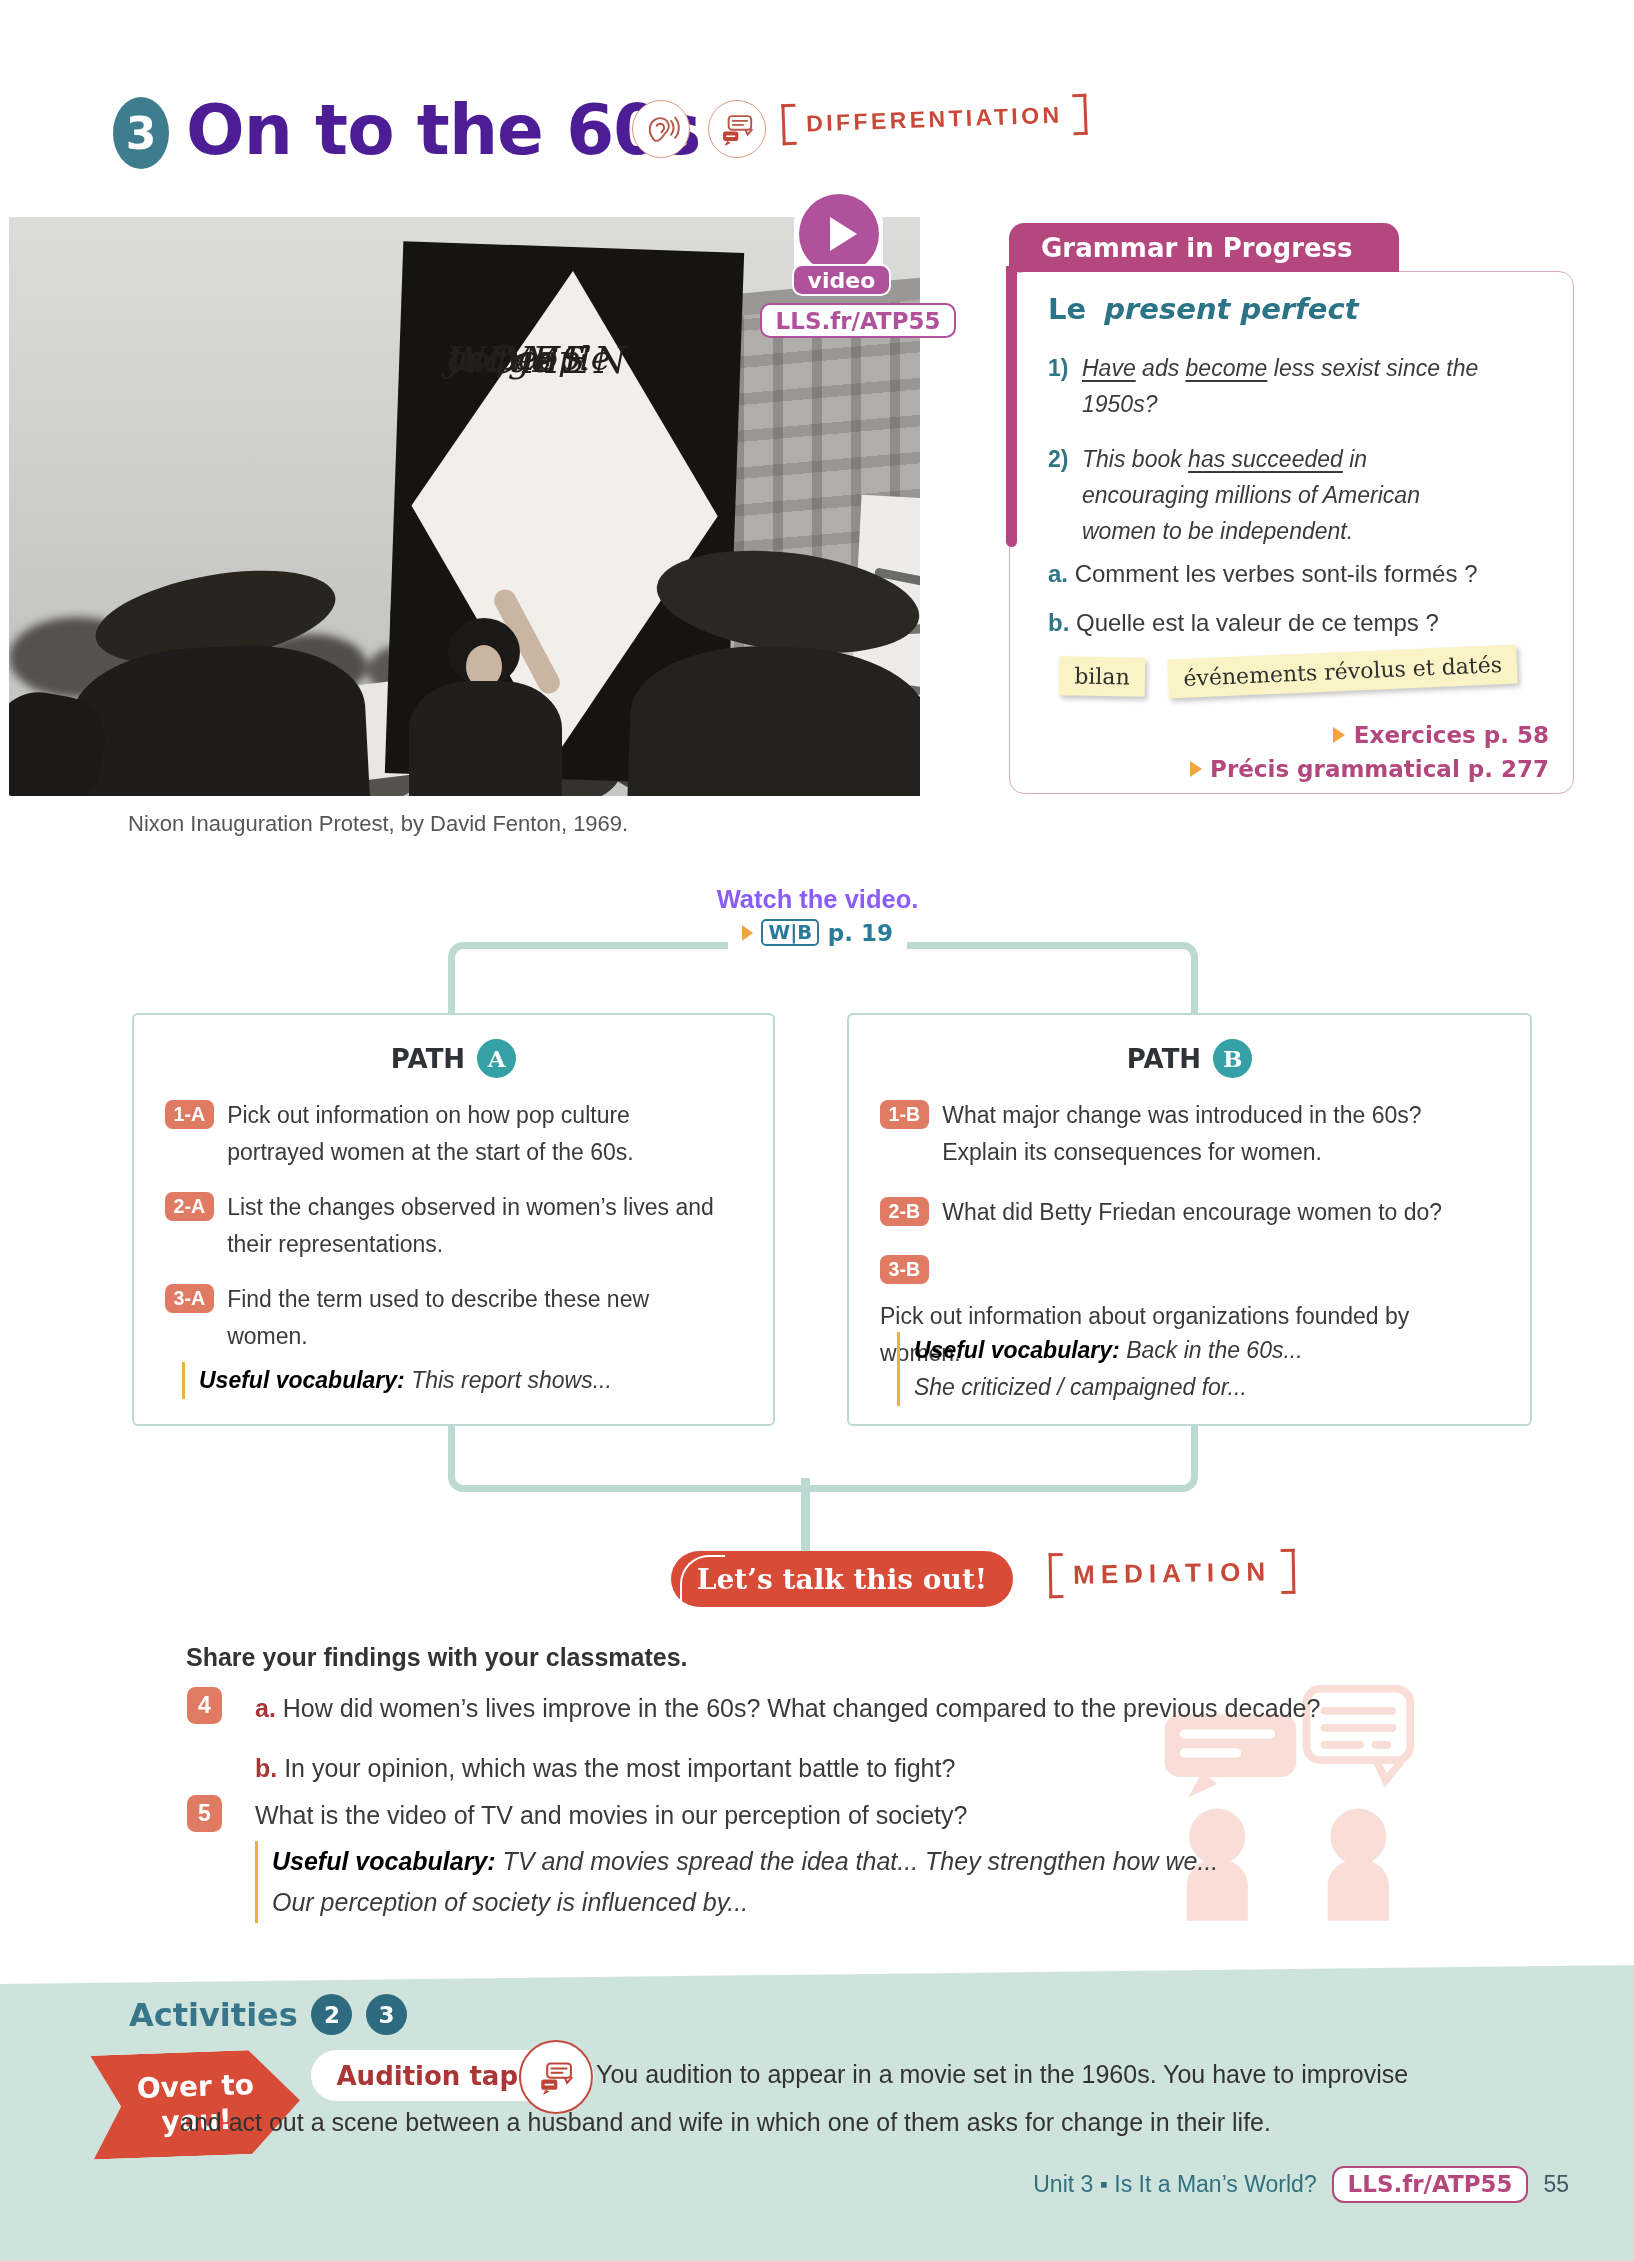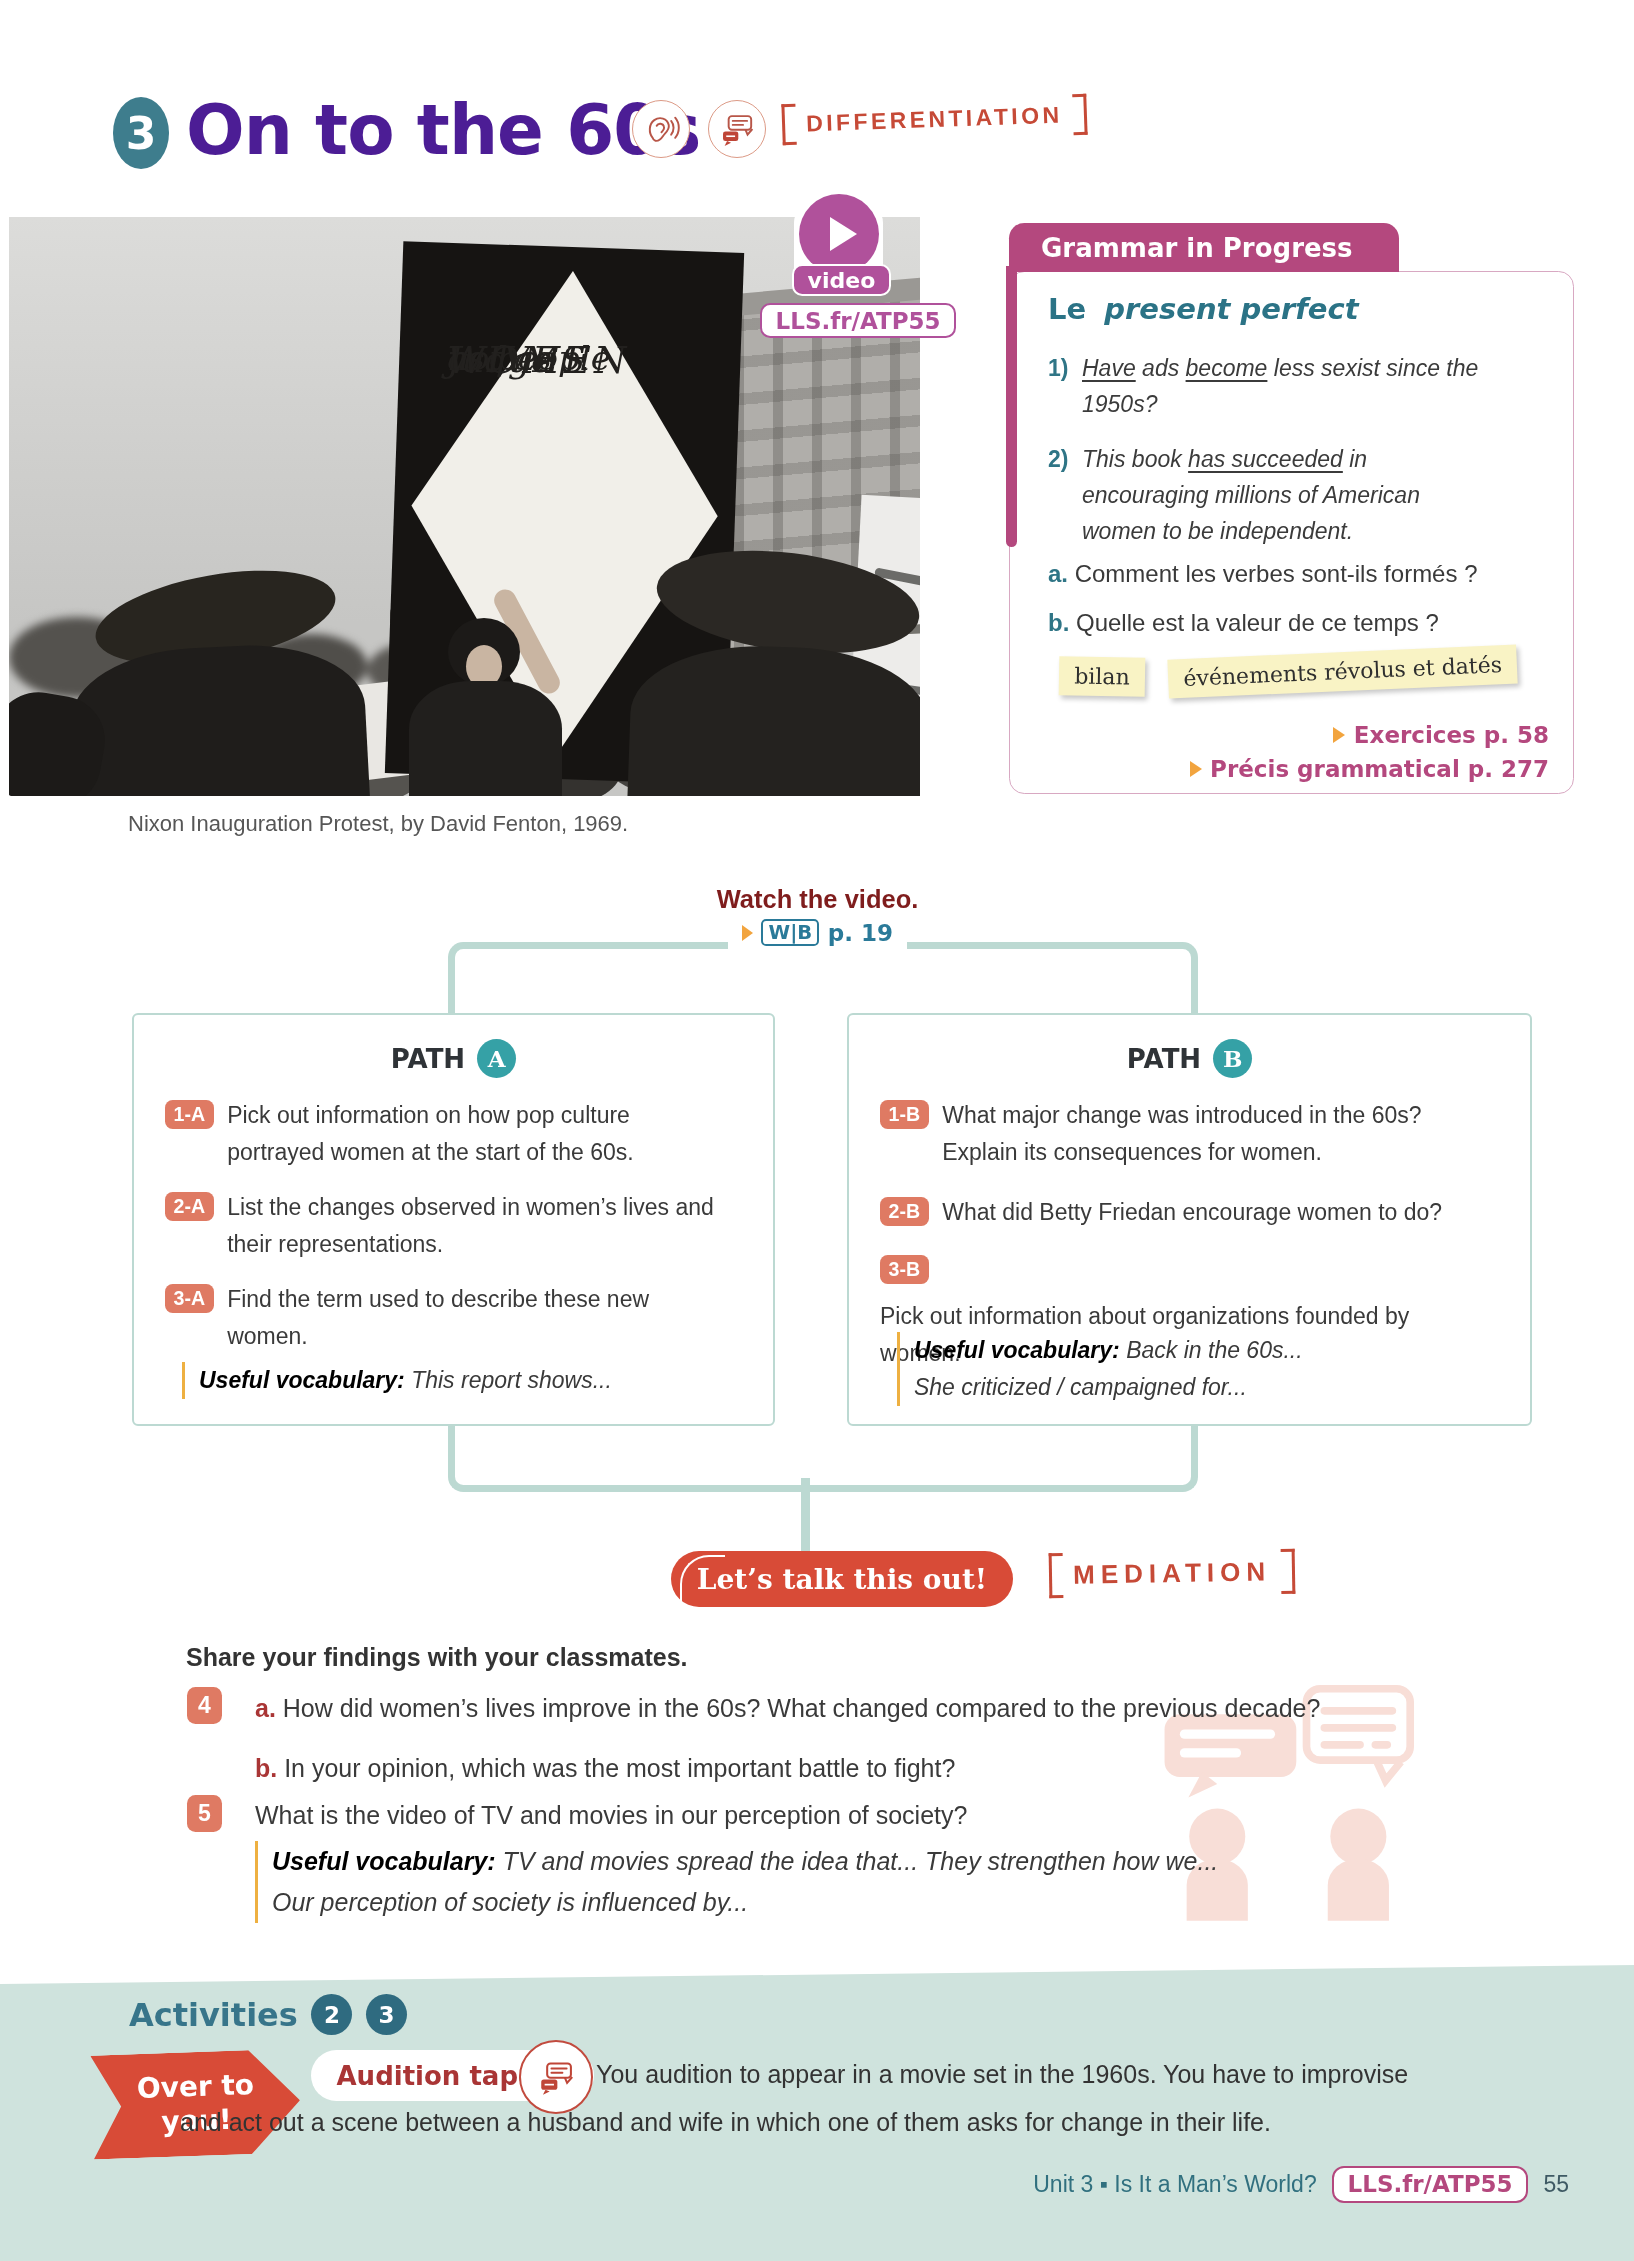--- a/index.html
+++ b/index.html
@@ -60,21 +60,21 @@
   .g-q .lt{color:#2f7586;font-weight:bold;}
   .note{position:absolute;background:#f9f3c5;box-shadow:2.6px 3.4px 5.1px rgba(0,0,0,0.22);
     font-family:"DejaVu Serif",serif;font-size:22px;color:#2f2f2f;padding:6.8px 15.3px;white-space:nowrap;}
   .g-link{position:absolute;right:24px;display:flex;align-items:center;gap:8.5px;
     color:#b4487e;font-family:"DejaVu Sans",sans-serif;font-weight:bold;font-size:23px;}
   .tri{width:0;height:0;border-left:12.8px solid #f2a43e;border-top:8.5px solid transparent;
     border-bottom:8.5px solid transparent;}
 
   
   .watch-wrap{left:0;right:0;top:885px;display:flex;flex-direction:column;align-items:center;z-index:4;}
-  .watch-title{font-weight:bold;font-size:25.5px;color:#7f1d1d;background:#fff;padding:0 12px;}
+  .watch-title{font-weight:bold;font-size:25.5px;color:#8b5cf6;background:#fff;padding:0 12px;}
   .wb-line{display:flex;align-items:center;gap:8.5px;background:#fff;padding:3.4px 13.6px;margin-top:1.7px;}
   .wb-badge{border:2.6px solid #2a7a99;border-radius:5.1px;color:#2a7a99;font-weight:bold;font-size:19.6px;
     padding:0 5.1px;font-family:"DejaVu Sans",sans-serif;}
   .wb-page{color:#2a7a99;font-weight:bold;font-size:23px;font-family:"DejaVu Sans",sans-serif;}
   .brk-top{left:448px;top:942px;width:736px;height:75px;border:7.7px solid #bcd9d2;border-bottom:none;
     border-radius:15.3px 15.3px 0 0;z-index:1;}
   .brk-bot{left:448px;top:1422px;width:736px;height:63px;border:7.7px solid #bcd9d2;border-top:none;
     border-radius:0 0 15.3px 15.3px;z-index:1;}
   .stub{left:801px;top:1478px;width:8.5px;height:75px;background:#bcd9d2;z-index:1;}
 

